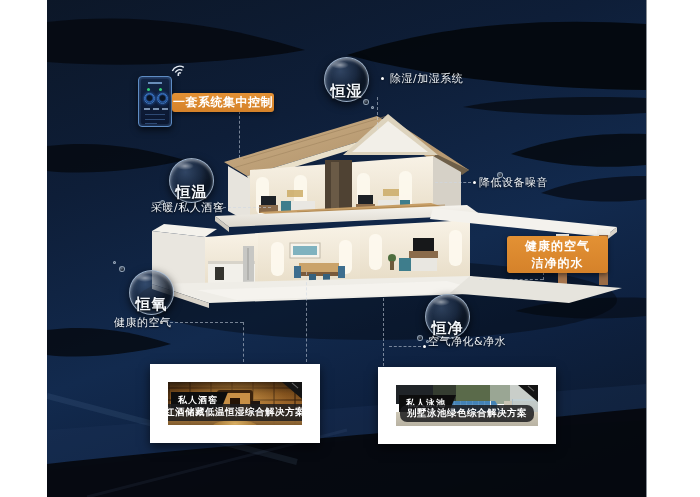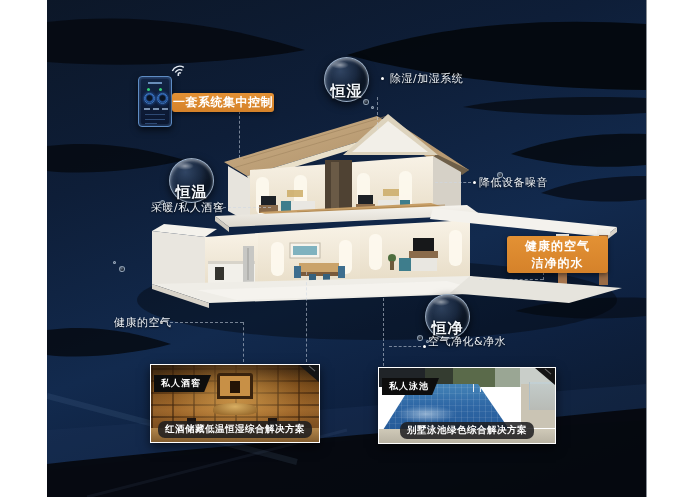--- a/index.html
+++ b/index.html
@@ -46,21 +46,21 @@
     background:linear-gradient(180deg,#122444,#0b1730); overflow:hidden; }
   .phone .hdr { position:absolute; left:7px; top:3px; width:14px; height:2px; background:#7fa8d8; opacity:.8; }
   .phone .gdot { position:absolute; top:9px; width:3px; height:3px; border-radius:50%; background:#35d07a; }
   .phone .knob { position:absolute; top:14px; width:11px; height:11px; border-radius:50%;
     background:radial-gradient(circle at 50% 45%, #0a1526 35%, #2a5fb0 60%, #123055 75%);
     border:1px solid #3f77c0; box-shadow:0 0 3px #2f6fd0; }
   .phone .stat { position:absolute; top:29px; width:6px; height:2px; background:#9db8d8; opacity:.75; }
   .phone .ln { position:absolute; height:1px; background:#2e4a74; left:4px; right:4px; }
 
   
-  .photo { position:absolute; background:#ffffff; padding:1px; box-shadow:0 4px 10px rgba(0,0,0,.6); }
+  .photo { position:absolute; background:#ffffff; padding:18px; box-shadow:0 4px 10px rgba(0,0,0,.6); }
   .photo .scene { position:relative; width:100%; height:100%; overflow:hidden; }
   .badge { position:absolute; left:3px; top:10px; background:#0d0d0d; color:#fff; font-size:9px; font-weight:bold;
     letter-spacing:1px; padding:2px 10px 2px 7px; clip-path:polygon(0 0,100% 0,88% 100%,0 100%); z-index:3; }
   .caption { position:absolute; left:50%; transform:translateX(-50%); bottom:4px; background:rgba(28,28,30,.85);
     color:#fff; font-size:9.5px; font-weight:bold; letter-spacing:.5px; padding:2px 7px; white-space:nowrap; z-index:3;border-radius:7px; }
   .fold { position:absolute; right:0; top:0; width:20px; height:17px; background:#141414;
     clip-path:polygon(100% 0,0 0,100% 100%); z-index:2; }
   .fold::after { content:""; position:absolute; right:3px; top:3px; width:8px; height:1px; background:#6a6a6a; transform:rotate(40deg); }
 
   
@@ -270,20 +270,23 @@
     <div class="minib" style="left:324px; top:106px; width:3px; height:3px;"></div>
 
     <div class="minib" style="left:450px; top:172px; width:6px; height:6px;"></div>
     <div class="minib" style="left:458px; top:178px; width:3px; height:3px;"></div>
 
     <div class="bubble" style="left:122px; top:158px;">
       <span>恒温</span>
     </div>
     <div class="minib" style="left:113px; top:200px; width:5px; height:5px;"></div>
 
+    <div class="bubble" style="left:82px; top:270px;">
+      <span>恒氧</span>
+    </div>
     <div class="minib" style="left:72px; top:266px; width:6px; height:6px;"></div>
     <div class="minib" style="left:66px; top:261px; width:3px; height:3px;"></div>
 
     <div class="bubble" style="left:378px; top:294px;">
       <span>恒净</span>
     </div>
     <div class="minib" style="left:370px; top:335px; width:6px; height:6px;"></div>
     <div class="minib" style="left:379px; top:340px; width:3px; height:3px;"></div>
 
     <div class="lbl" style="left:343px; top:71px;">除湿/加湿系统</div>

